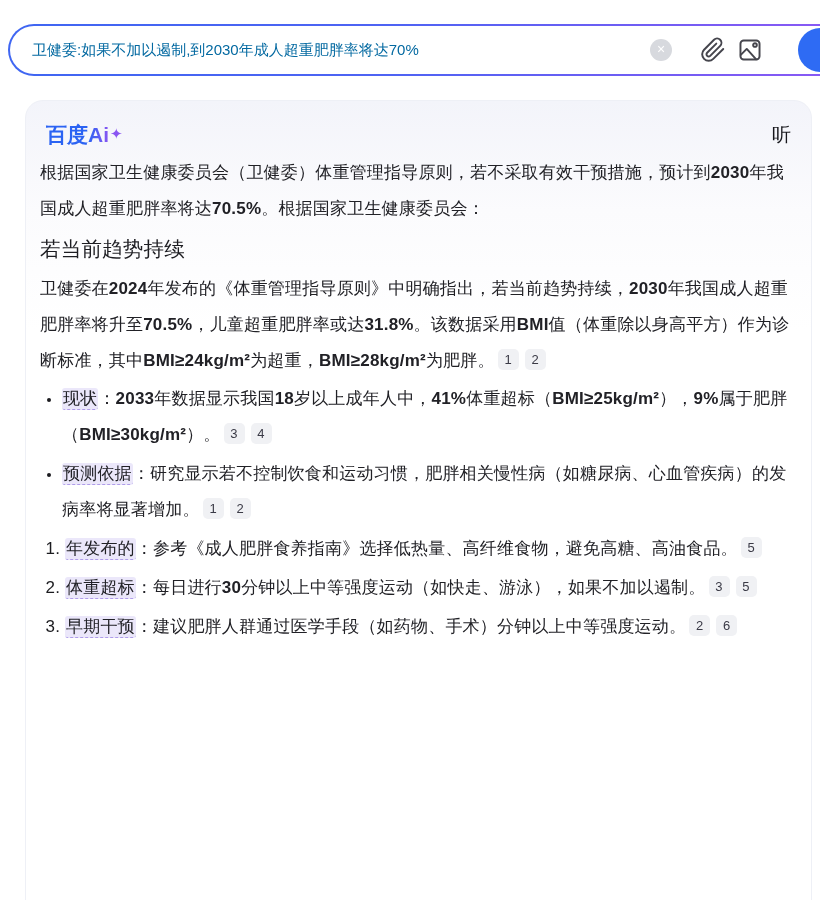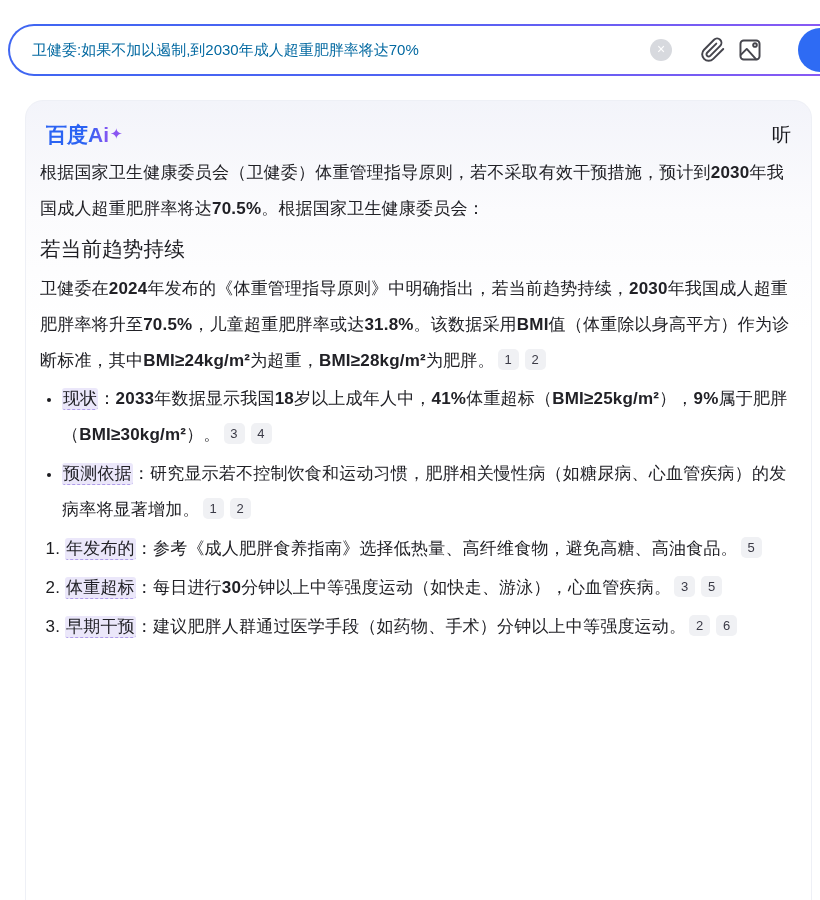--- a/index.html
+++ b/index.html
@@ -89,19 +89,19 @@
     <div class="answer-content">
         <p class="blk-p"><span>根据国家卫生健康委员会（卫健委）体重管理指导原则，若不采取有效干预措施，预计到</span><span class="b">2030</span><span>年我国成人超重肥胖率将达</span><span class="b">70.5%</span><span>。根据国家卫生健康委员会：</span></p>
         <div class="blk-h">若当前趋势持续</div>
         <p class="blk-p"><span>卫健委在</span><span class="b">2024</span><span>年发布的《体重管理指导原则》中明确指出，若当前趋势持续，</span><span class="b">2030</span><span>年我国成人超重肥胖率将升至</span><span class="b">70.5%</span><span>，儿童超重肥胖率或达</span><span class="b">31.8%</span><span>。该数据采用</span><span class="b">BMI</span><span>值（体重除以身高平方）作为诊断标准，其中</span><span class="b">BMI≥24kg/m²</span><span>为超重，</span><span class="b">BMI≥28kg/m²</span><span>为肥胖。</span><span class="bd">1</span><span class="bd">2</span></p>
         <ul class="blk-list">
           <li><span class="hl">现状</span><span>：</span><span class="b">2033</span><span>年数据显示我国</span><span class="b">18</span><span>岁以上成年人中，</span><span class="b">41%</span><span>体重超标（</span><span class="b">BMI≥25kg/m²</span><span>），</span><span class="b">9%</span><span>属于肥胖（</span><span class="b">BMI≥30kg/m²</span><span>）。</span><span class="bd">3</span><span class="bd">4</span></li>
           <li><span class="hl">预测依据</span><span>：研究显示若不控制饮食和运动习惯，肥胖相关慢性病（如糖尿病、心血管疾病）的发病率将显著增加。</span><span class="bd">1</span><span class="bd">2</span></li>
         </ul>
         <ol class="blk-list">
           <li><span class="hl">年发布的</span><span>：参考《成人肥胖食养指南》选择低热量、高纤维食物，避免高糖、高油食品。</span><span class="bd">5</span></li>
-          <li><span class="hl">体重超标</span><span>：每日进行</span><span class="b">30</span><span>分钟以上中等强度运动（如快走、游泳），心血管疾病。</span><span class="bd">3</span><span class="bd">5</span></li>
+          <li><span class="hl">体重超标</span><span>：每日进行</span><span class="b">30</span><span>分钟以上中等强度运动（如快走、游泳），如果不加以遏制。</span><span class="bd">3</span><span class="bd">5</span></li>
           <li><span class="hl">早期干预</span><span>：建议肥胖人群通过医学手段（如药物、手术）分钟以上中等强度运动。</span><span class="bd">2</span><span class="bd">6</span></li>
         </ol>
       </div>
   </div>
 
 </div>
 
 </body></html>

